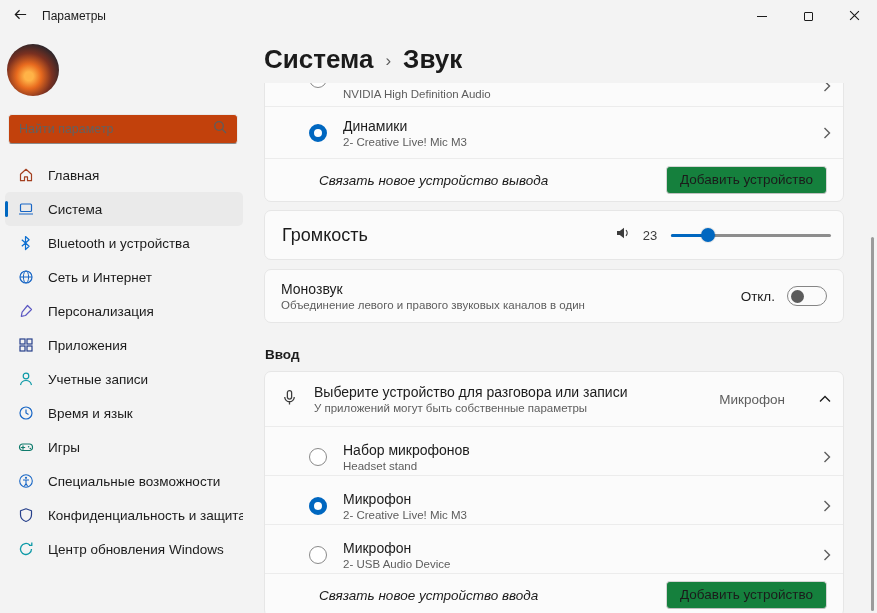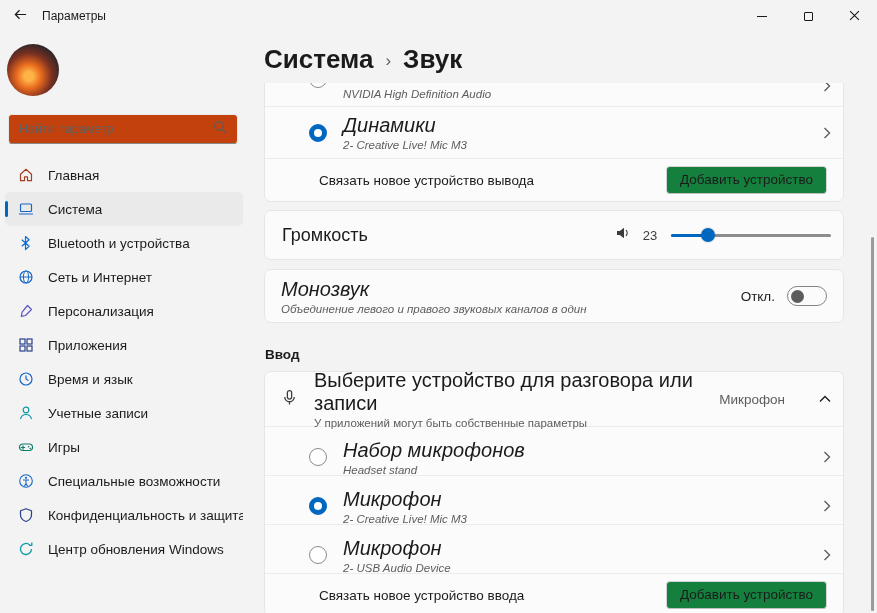--- a/index.html
+++ b/index.html
@@ -62,24 +62,24 @@
   .row { display: flex; align-items: center; }
   .row + .row { border-top: 1px solid #ececec; }
 
   .card-output { margin-top: -30px; }
   .partial-row { height: 52px; align-items: flex-end; padding: 0 12px 6px 44px; gap: 16px; }
   .partial-row .radio { margin-bottom: 12px; }
   .partial-row .chev-r { margin-bottom: 8px; }
   .out-dev { height: 52px; padding: 0 12px 0 44px; gap: 16px; }
   .in-dev { height: 49px; padding: 12px 12px 0 44px; gap: 16px; }
   .pair-row { height: 43px; padding: 0 16px 0 54px; }
-  .pair-label { font-size: 13.5px; flex: 1; }
-
-  .dev-text { flex: 1; font-style: italic; }
-  .dev-title { font-size: 20px; color: #1b1b1b; }
+  .pair-label { font-size: 13.5px; flex: 1; font-style: italic; }
+
+  .dev-text { flex: 1; }
+  .dev-title { font-size: 14px; color: #1b1b1b; }
   .dev-sub { font-size: 11.5px; color: #5d5d5d; margin-top: 2px; }
 
   .radio { width: 18px; height: 18px; border-radius: 50%; border: 1px solid #8a8a8a; background: #fff; flex: none; }
   .radio.on { border: 5px solid #0067c0; }
 
   .chev-r { flex: none; display: flex; align-items: center; }
 
   .btn {
     font-family: inherit; font-size: 13.5px; color: #1b1b1b;
     background: #15803d; border: 1px solid #d5d5d5; border-bottom-color: #c0c0c0;
@@ -214,35 +214,35 @@
               <rect x="9" y="9" width="5" height="5"></rect>
             </g>
           </svg>
       </span>
       <span>Приложения</span>
     </div>
     <div class="nav-item">
 
       <span class="nav-icon">
         <svg width="16" height="16" viewBox="0 0 16 16">
+            <circle cx="8" cy="5" r="2.8" fill="none" stroke="#0e9aa7" stroke-width="1.2"></circle>
+            <path d="M2.5 14c.7-3 2.9-4.5 5.5-4.5s4.8 1.5 5.5 4.5" fill="none" stroke="#0e9aa7" stroke-width="1.2"></path>
+          </svg>
+      </span>
+      <span>Учетные записи</span>
+    </div>
+    <div class="nav-item">
+
+      <span class="nav-icon">
+        <svg width="16" height="16" viewBox="0 0 16 16">
             <circle cx="8" cy="8" r="6" fill="none" stroke="#1866c5" stroke-width="1.2"></circle>
             <path d="M8 4.5V8l2.5 1.5" fill="none" stroke="#1866c5" stroke-width="1.2"></path>
           </svg>
       </span>
       <span>Время и язык</span>
-    </div>
-    <div class="nav-item">
-
-      <span class="nav-icon">
-        <svg width="16" height="16" viewBox="0 0 16 16">
-            <circle cx="8" cy="5" r="2.8" fill="none" stroke="#0e9aa7" stroke-width="1.2"></circle>
-            <path d="M2.5 14c.7-3 2.9-4.5 5.5-4.5s4.8 1.5 5.5 4.5" fill="none" stroke="#0e9aa7" stroke-width="1.2"></path>
-          </svg>
-      </span>
-      <span>Учетные записи</span>
     </div>
     <div class="nav-item">
 
       <span class="nav-icon">
         <svg width="16" height="16" viewBox="0 0 16 16">
             <rect x="1.5" y="5" width="13" height="6.5" rx="3.2" fill="none" stroke="#0f7b6c" stroke-width="1.2"></rect>
             <path d="M5 6.8v3.4M3.3 8.5h3.4" stroke="#0f7b6c" stroke-width="1.2" stroke-linecap="round"></path>
             <circle cx="10.6" cy="7.7" r=".8" fill="#0f7b6c"></circle>
             <circle cx="12.3" cy="9.5" r=".8" fill="#0f7b6c"></circle>
           </svg>

